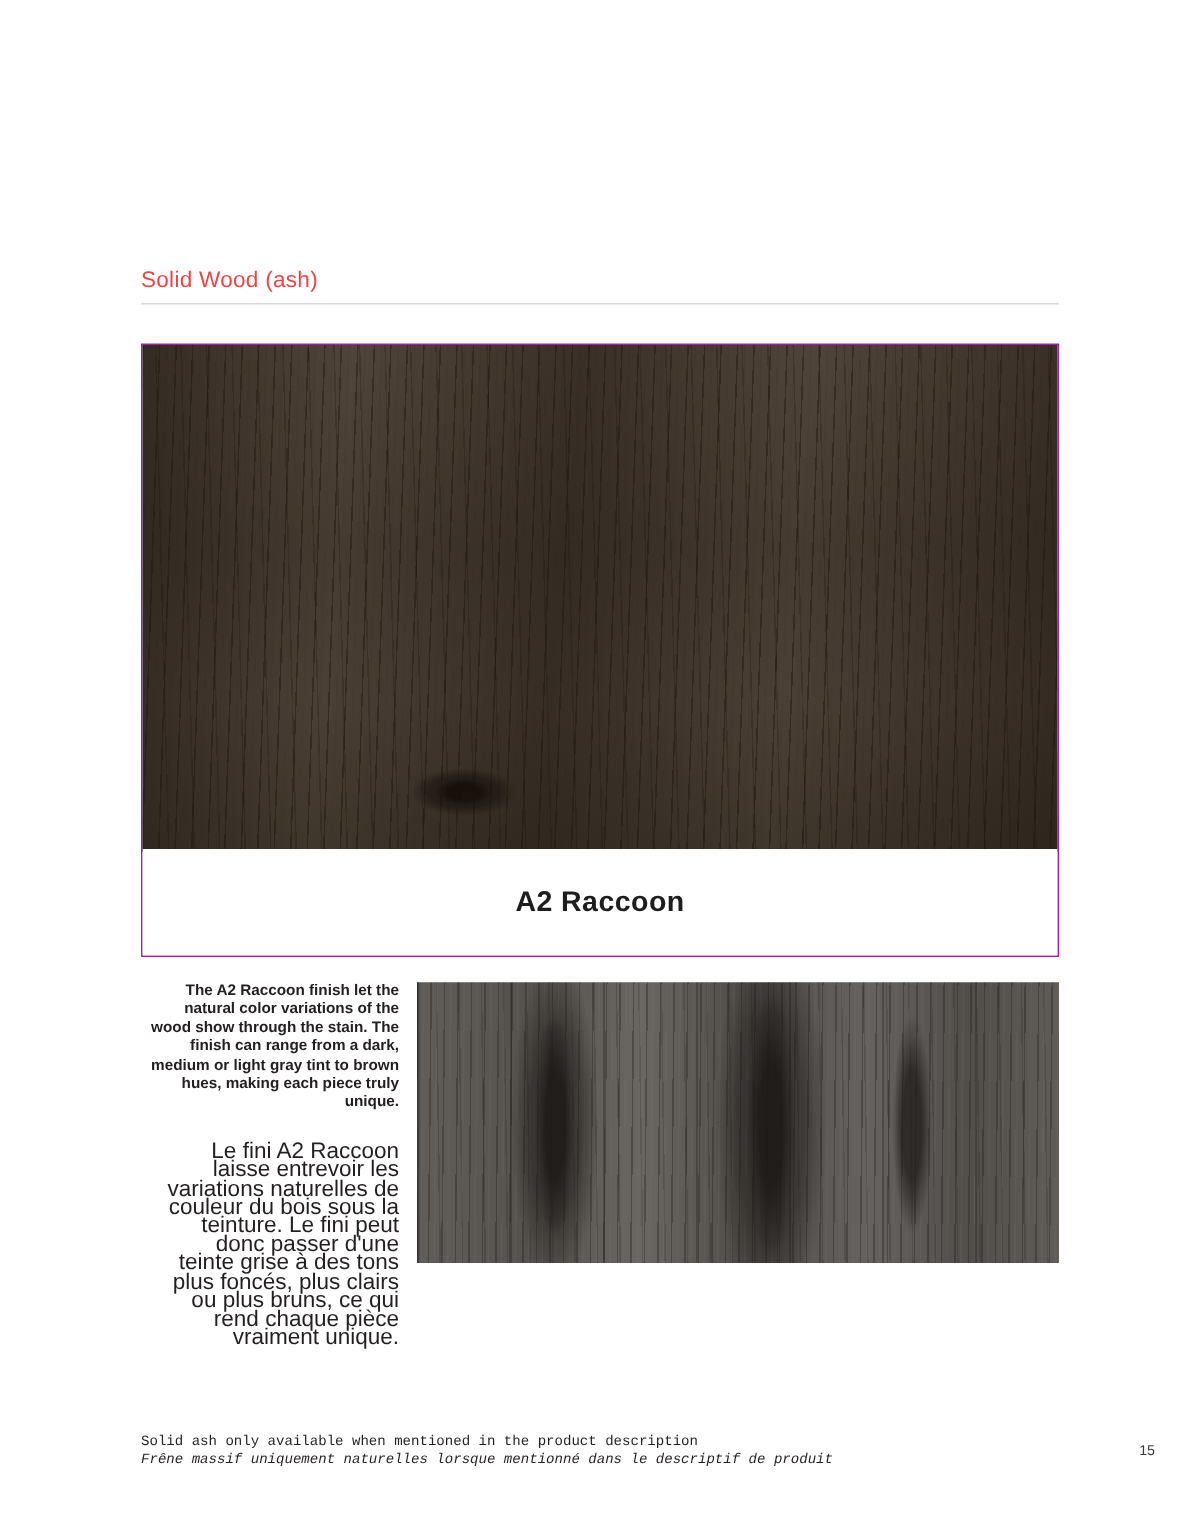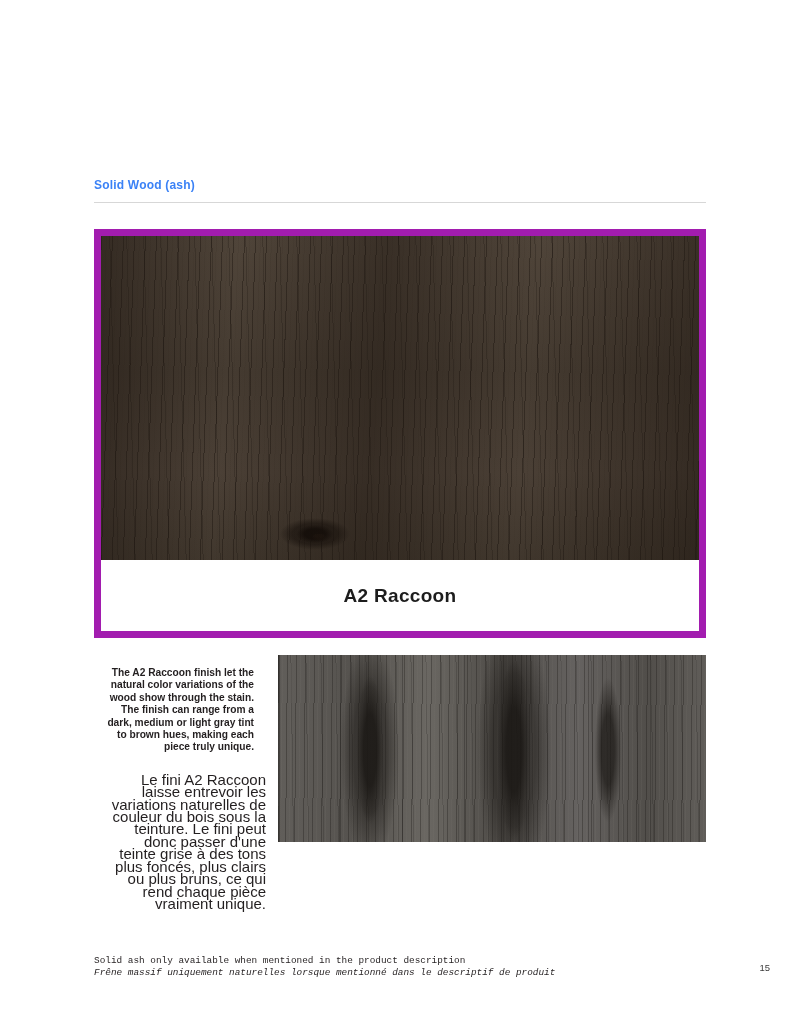--- a/index.html
+++ b/index.html
@@ -20,42 +20,42 @@
     position: absolute;
     inset: 0;
     background: #ffffff;
   }
 
   
   .section-title {
     position: absolute;
     left: 94px;
     top: 178px;
-    font-size: 12px;
+    font-size: 15px;
     letter-spacing: 0.2px;
-    color: #3b82f6;
-    font-weight: 700;
+    color: #ef4444;
+    font-weight: 400;
   }
   .title-rule {
     position: absolute;
     left: 94px;
     top: 202px;
     width: 612px;
     height: 1px;
     background: #d7d7d7;
   }
 
   
   .swatch-panel {
     position: absolute;
     left: 94px;
     top: 229px;
     width: 612px;
     height: 409px;
-    border: 7px solid #a21caf;
+    border: 1px solid #a21caf;
     box-sizing: border-box;
     background: #ffffff;
     overflow: hidden;
   }
   .swatch-img {
     position: absolute;
     left: 0;
     top: 0;
     right: 0;
     height: 338px;
@@ -115,21 +115,21 @@
     left: 94px;
     top: 655px;
     width: 172px;
     text-align: right;
   }
   .desc-en {
     font-size: 10.2px;
     line-height: 12.4px;
     color: #231f20;
     font-weight: 600;
-    margin: 12px;
+    margin: 0;
   }
   .desc-fr {
     font-size: 15px;
     line-height: 12.4px;
     color: #231f20;
     margin: 20px 0 0 12px;
   }
 
   
   .plank-img {

